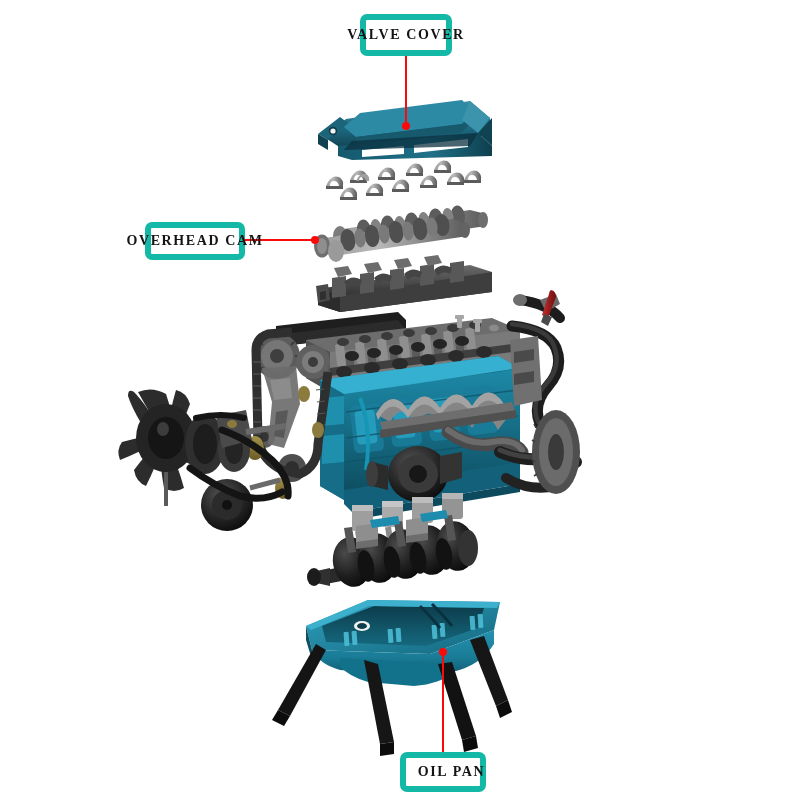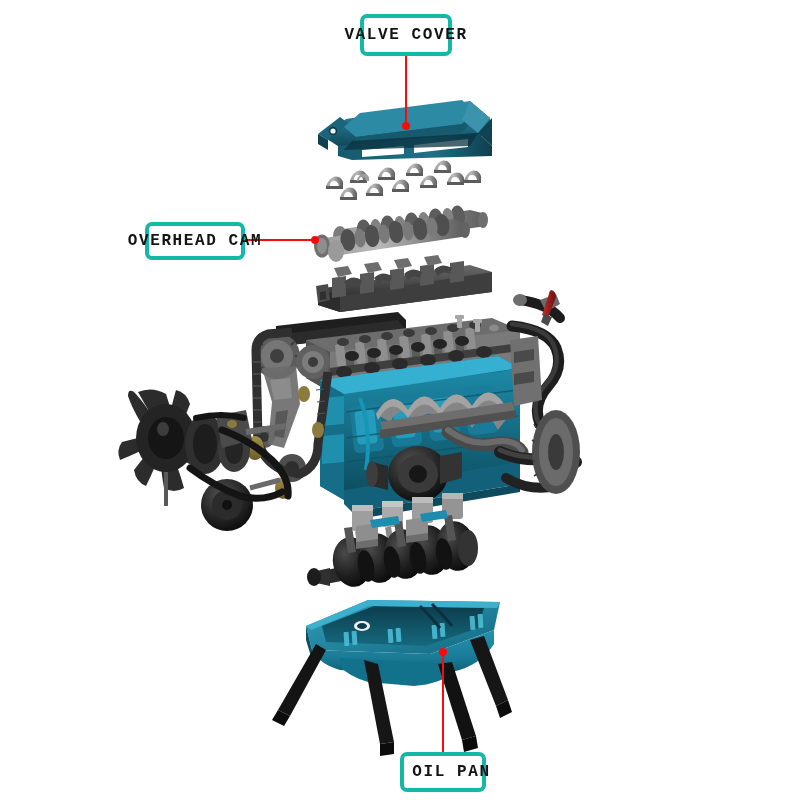--- a/index.html
+++ b/index.html
@@ -22,31 +22,31 @@
   #diagram-svg {
     position: absolute;
     left: 0;
     top: 0;
     width: 800px;
     height: 800px;
   }
   .callout-box {
     position: absolute;
     box-sizing: border-box;
-    border: 4px solid #14b8a6;
+    border: 6px solid #14b8a6;
     border-radius: 7px;
     background: #ffffff;
     display: flex;
     align-items: center;
     justify-content: center;
     letter-spacing: 1.6px;
-    font-size: 16px;
+    font-size: 14px;
     font-weight: bold;
     color: #141414;
-    font-family: Liberation Mono, monospace;
+    font-family: Liberation Serif, serif;
     white-space: pre;
   }
   #callout-valve-cover { left: 360px; top: 14px;  width: 92px;  height: 42px; }
   #callout-overhead-cam { left: 145px; top: 222px; width: 100px; height: 38px; text-align: center; }
   #callout-oil-pan     { left: 400px; top: 752px; width: 86px;  height: 40px; padding-left: 17px; }
 </style>
 </head>
 <body>
 
 <div id="stage">

